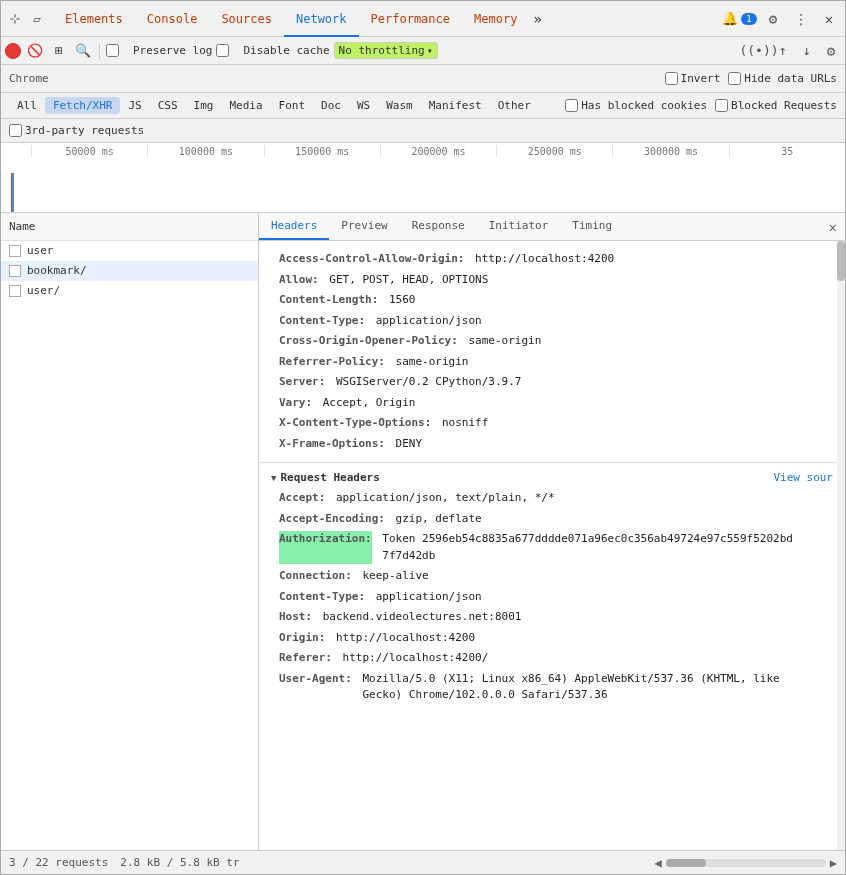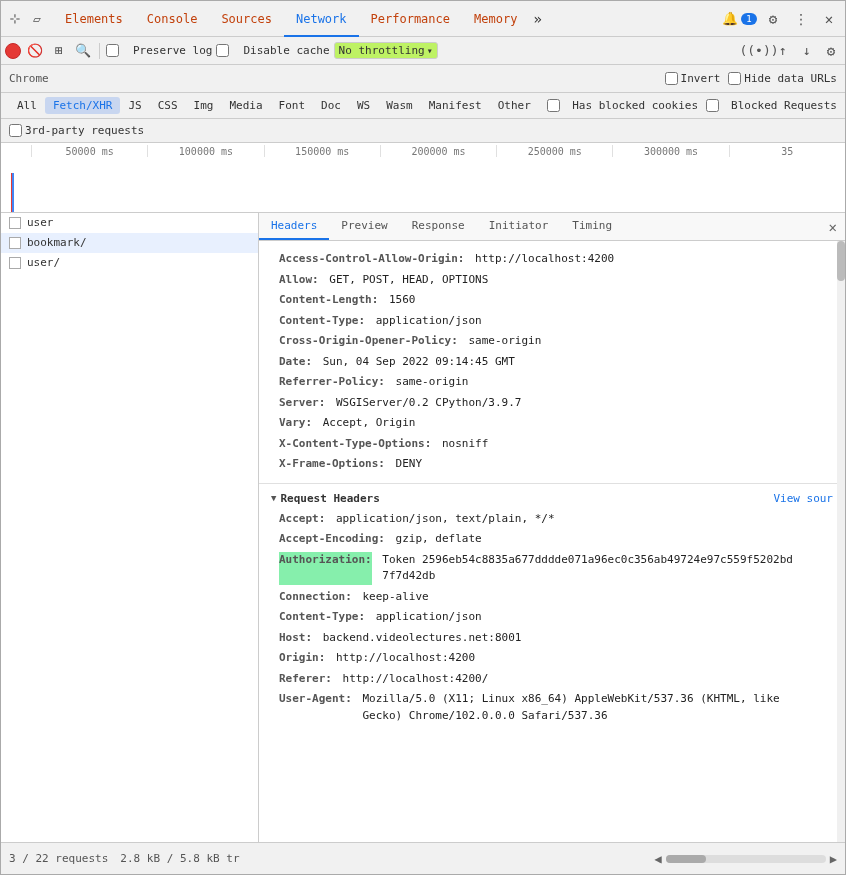--- a/index.html
+++ b/index.html
@@ -35,21 +35,21 @@
     .filter-label { font-size: 11px; color: #555; }
     .filter-input-area { display: flex; align-items: center; gap: 4px; flex: 1; }
     .filter-checkboxes { display: flex; align-items: center; gap: 8px; margin-left: auto; }
     .filter-checkbox-item { display: flex; align-items: center; gap: 3px; font-size: 11px; }
 
     
     .type-filter-bar { display: flex; align-items: center; background: #f1f1f1; border-bottom: 1px solid #ccc; height: 26px; padding: 0 8px; gap: 0; flex-shrink: 0; flex-wrap: nowrap; }
     .type-btn { padding: 2px 8px; cursor: pointer; font-size: 11px; color: #333; border-radius: 3px; white-space: nowrap; }
     .type-btn.active { background: #c8d6f0; color: #1a73e8; }
     .type-filter-right { margin-left: auto; display: flex; align-items: center; gap: 8px; }
-    .type-filter-checkbox { display: flex; align-items: center; gap: 12px; font-size: 11px; }
+    .type-filter-checkbox { display: flex; align-items: center; gap: 3px; font-size: 11px; }
     .third-party-bar { display: flex; align-items: center; background: #f1f1f1; border-bottom: 1px solid #ccc; height: 24px; padding: 0 8px; flex-shrink: 0; }
     .third-party-checkbox { display: flex; align-items: flex-start; gap: 3px; font-size: 11px; }
 
     
     .timeline-area { height: 70px; background: white; border-bottom: 1px solid #ccc; position: relative; flex-shrink: 0; overflow: hidden; }
     .timeline-ruler { display: flex; align-items: flex-start; padding-top: 2px; }
     .timeline-tick { flex: 1; text-align: center; font-size: 10px; color: #777; border-left: 1px solid #e0e0e0; padding-top: 1px; }
     .timeline-bars { position: absolute; top: 20px; left: 0; right: 0; bottom: 0; }
 
     
@@ -82,21 +82,21 @@
     .header-group-title .triangle { font-size: 9px; color: #555; }
     .view-source-link { margin-left: auto; color: #1a73e8; cursor: pointer; font-size: 11px; font-weight: normal; }
 
     .header-row { display: flex; padding: 2px 12px 2px 20px; line-height: 1.5; }
     .header-name { color: #555; font-size: 11px; flex-shrink: 0; }
     .header-name-bold { font-weight: 600; }
     .header-value { color: #222; font-size: 11px; margin-left: 4px; word-break: break-all; }
     .divider-line { height: 1px; background: #e0e0e0; margin: 4px 0; }
 
     
-    .status-bar { height: 32px; background: #f1f1f1; border-top: 1px solid #ccc; display: flex; align-items: center; padding: 0 8px; gap: 12px; flex-shrink: 0; font-size: 11px; color: #555; }
+    .status-bar { height: 24px; background: #f1f1f1; border-top: 1px solid #ccc; display: flex; align-items: center; padding: 0 8px; gap: 12px; flex-shrink: 0; font-size: 11px; color: #555; }
     .status-bar-right { margin-left: auto; display: flex; align-items: center; }
     .scrollbar-horiz { display: flex; align-items: center; gap: 4px; }
     .horiz-scroll-track { width: 160px; height: 8px; background: #ddd; border-radius: 4px; position: relative; }
     .horiz-scroll-thumb { position: absolute; left: 0; top: 0; width: 40px; height: 8px; background: #aaa; border-radius: 4px; }
     .horiz-arrow { cursor: pointer; color: #666; font-size: 12px; }
   </style>
 </head>
 <body>
 
 <div class="devtools-shell">
@@ -211,20 +211,23 @@
     </div>
     <div class="timeline-bars">
       <div style="position:absolute;left:10px;top:10px;width:3px;height:40px;background:#4285f4;"></div>
       <div style="position:absolute;left:10px;top:10px;width:1px;height:40px;background:#e53935;"></div>
     </div>
   </div>
 
   <div class="main-content">
 
     <div class="request-list">
+      <div class="request-list-header">
+        <span class="name-col-header">Name</span>
+      </div>
       <div class="request-items">
         <div class="request-item">
           <div class="request-item-checkbox"></div>
           <span class="request-item-name">user</span>
         </div>
         <div class="request-item selected">
           <div class="request-item-checkbox"></div>
           <span class="request-item-name">bookmark/</span>
         </div>
         <div class="request-item">
@@ -266,24 +269,20 @@
           </div>
           <div class="header-row">
             <span class="header-name header-name-bold">Content-Type:</span>
             <span class="header-value">&nbsp;application/json</span>
           </div>
           <div class="header-row">
             <span class="header-name header-name-bold">Cross-Origin-Opener-Policy:</span>
             <span class="header-value">&nbsp;same-origin</span>
           </div>
           <div class="header-row">
-            <span class="header-name header-name-bold">Date:</span>
-            <span class="header-value">&nbsp;Sun, 04 Sep 2022 09:14:45 GMT</span>
-          </div>
-          <div class="header-row">
             <span class="header-name header-name-bold">Referrer-Policy:</span>
             <span class="header-value">&nbsp;same-origin</span>
           </div>
           <div class="header-row">
             <span class="header-name header-name-bold">Server:</span>
             <span class="header-value">&nbsp;WSGIServer/0.2 CPython/3.9.7</span>
           </div>
           <div class="header-row">
             <span class="header-name header-name-bold">Vary:</span>
             <span class="header-value">&nbsp;Accept, Origin</span>

